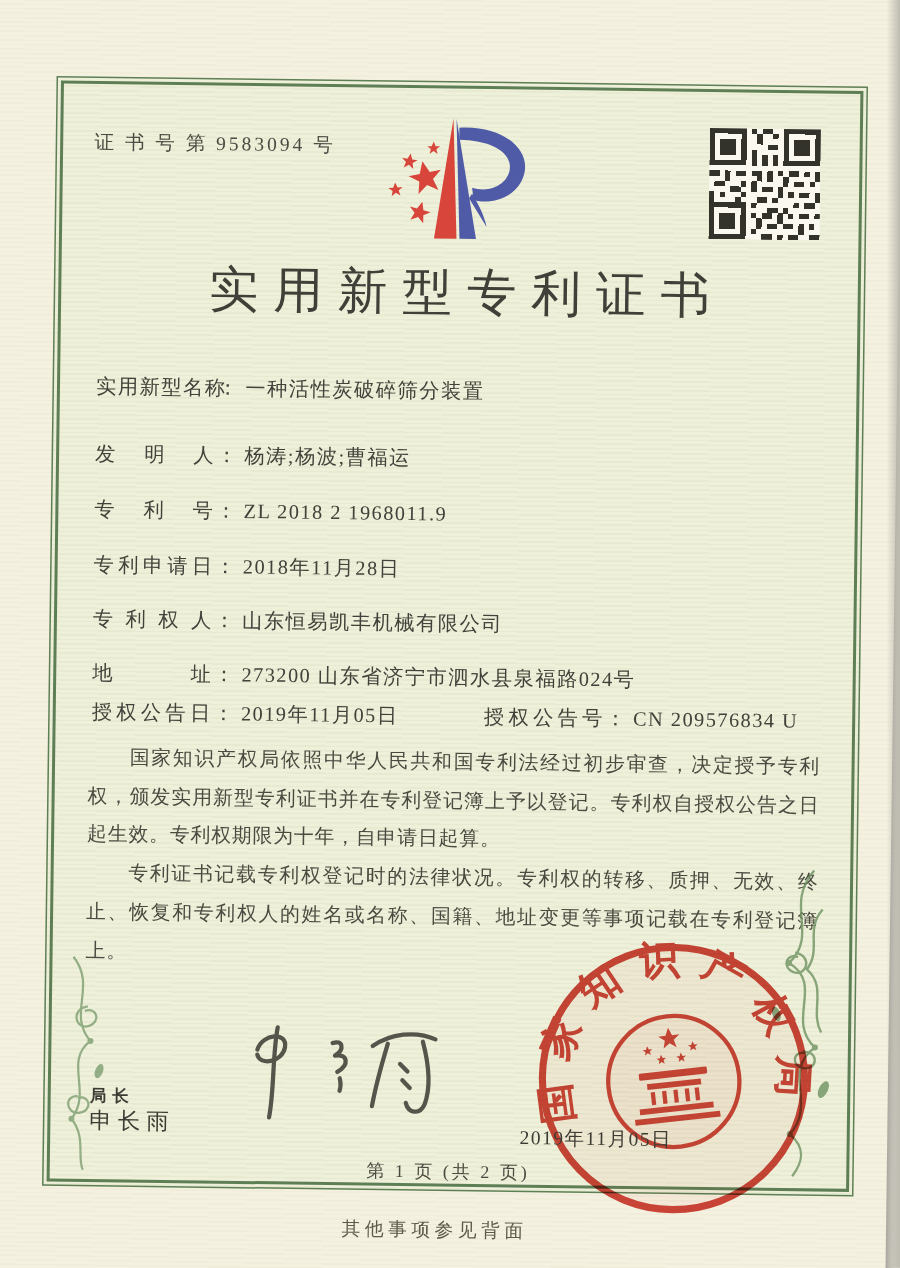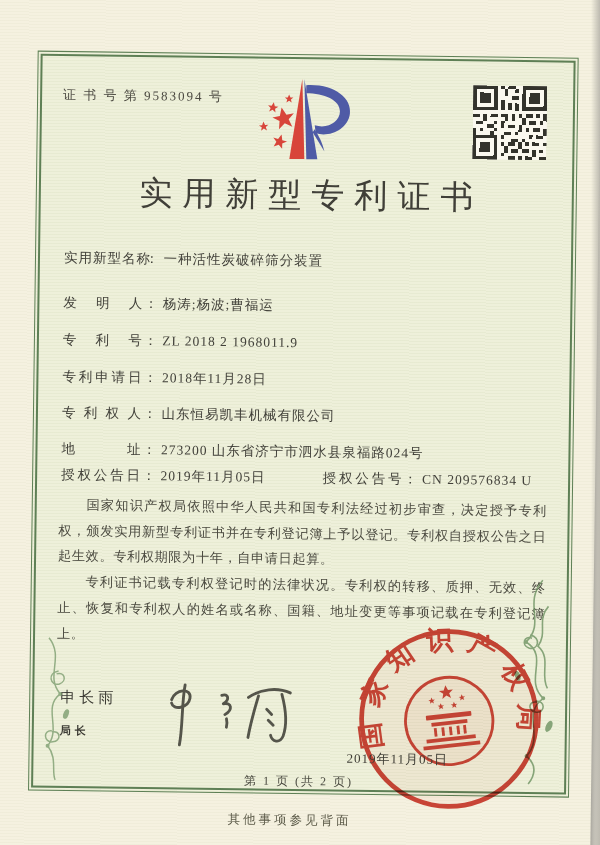--- a/index.html
+++ b/index.html
@@ -23,21 +23,21 @@
     letter-spacing:10px;padding-left:10px;box-sizing:border-box;color:#403f38;z-index:2;}
   .field-row{position:absolute;left:28px;right:24px;font-size:13.5px;color:#42413a;letter-spacing:1px;z-index:2;white-space:nowrap;}
   .flabel{display:inline-block;width:80px;text-align:justify;text-align-last:justify;vertical-align:bottom;}
   .fcolon{display:inline-block;margin:0 4px 0 1px;}
   .r1{top:197px}.r2{top:242px}.r3{top:279px}.r4{top:316px}.r5{top:352px}.r6{top:388px}.r7{top:414px}
   .pair2{margin-left:57px;}
   .paras{position:absolute;left:26px;top:440px;width:488px;z-index:2;}
   .paras p{margin:0;font-size:13.2px;line-height:1.95;letter-spacing:0.6px;color:#4b4a40;
     text-indent:2.1em;text-align:justify;}
   .director-title{position:absolute;left:30px;top:671px;font-size:11px;letter-spacing:4px;color:#3c3b34;z-index:2;font-weight:bold;}
-  .director-name{position:absolute;left:30px;top:636px;font-size:15px;letter-spacing:4px;color:#3c3b34;z-index:2;}
+  .director-name{position:absolute;left:30px;top:686px;font-size:15px;letter-spacing:4px;color:#3c3b34;z-index:2;}
   .signature{position:absolute;left:128px;top:620px;width:142px;height:86px;z-index:2;}
   .seal{position:absolute;left:324px;top:567px;width:190px;height:190px;z-index:5;mix-blend-mode:multiply;opacity:0.93;}
   .seal-date{position:absolute;left:317px;top:694px;font-size:13px;letter-spacing:1px;color:#3e3c34;z-index:6;}
   .page-info{position:absolute;left:0;top:718px;width:100%;text-align:center;font-size:12px;
     letter-spacing:2px;color:#4a4a40;z-index:2;}
   .footer-note{position:absolute;left:0;top:820px;width:100%;text-align:center;font-size:12.5px;
     letter-spacing:3px;color:#5c5b49;}
   .flourish-right{position:absolute;right:8px;bottom:8px;width:84px;height:212px;z-index:2;opacity:0.8;}
   .flourish-left{position:absolute;left:4px;bottom:6px;width:62px;height:150px;z-index:2;opacity:0.7;}
   .edge-strip{position:absolute;right:0;top:0;width:9px;height:845px;

